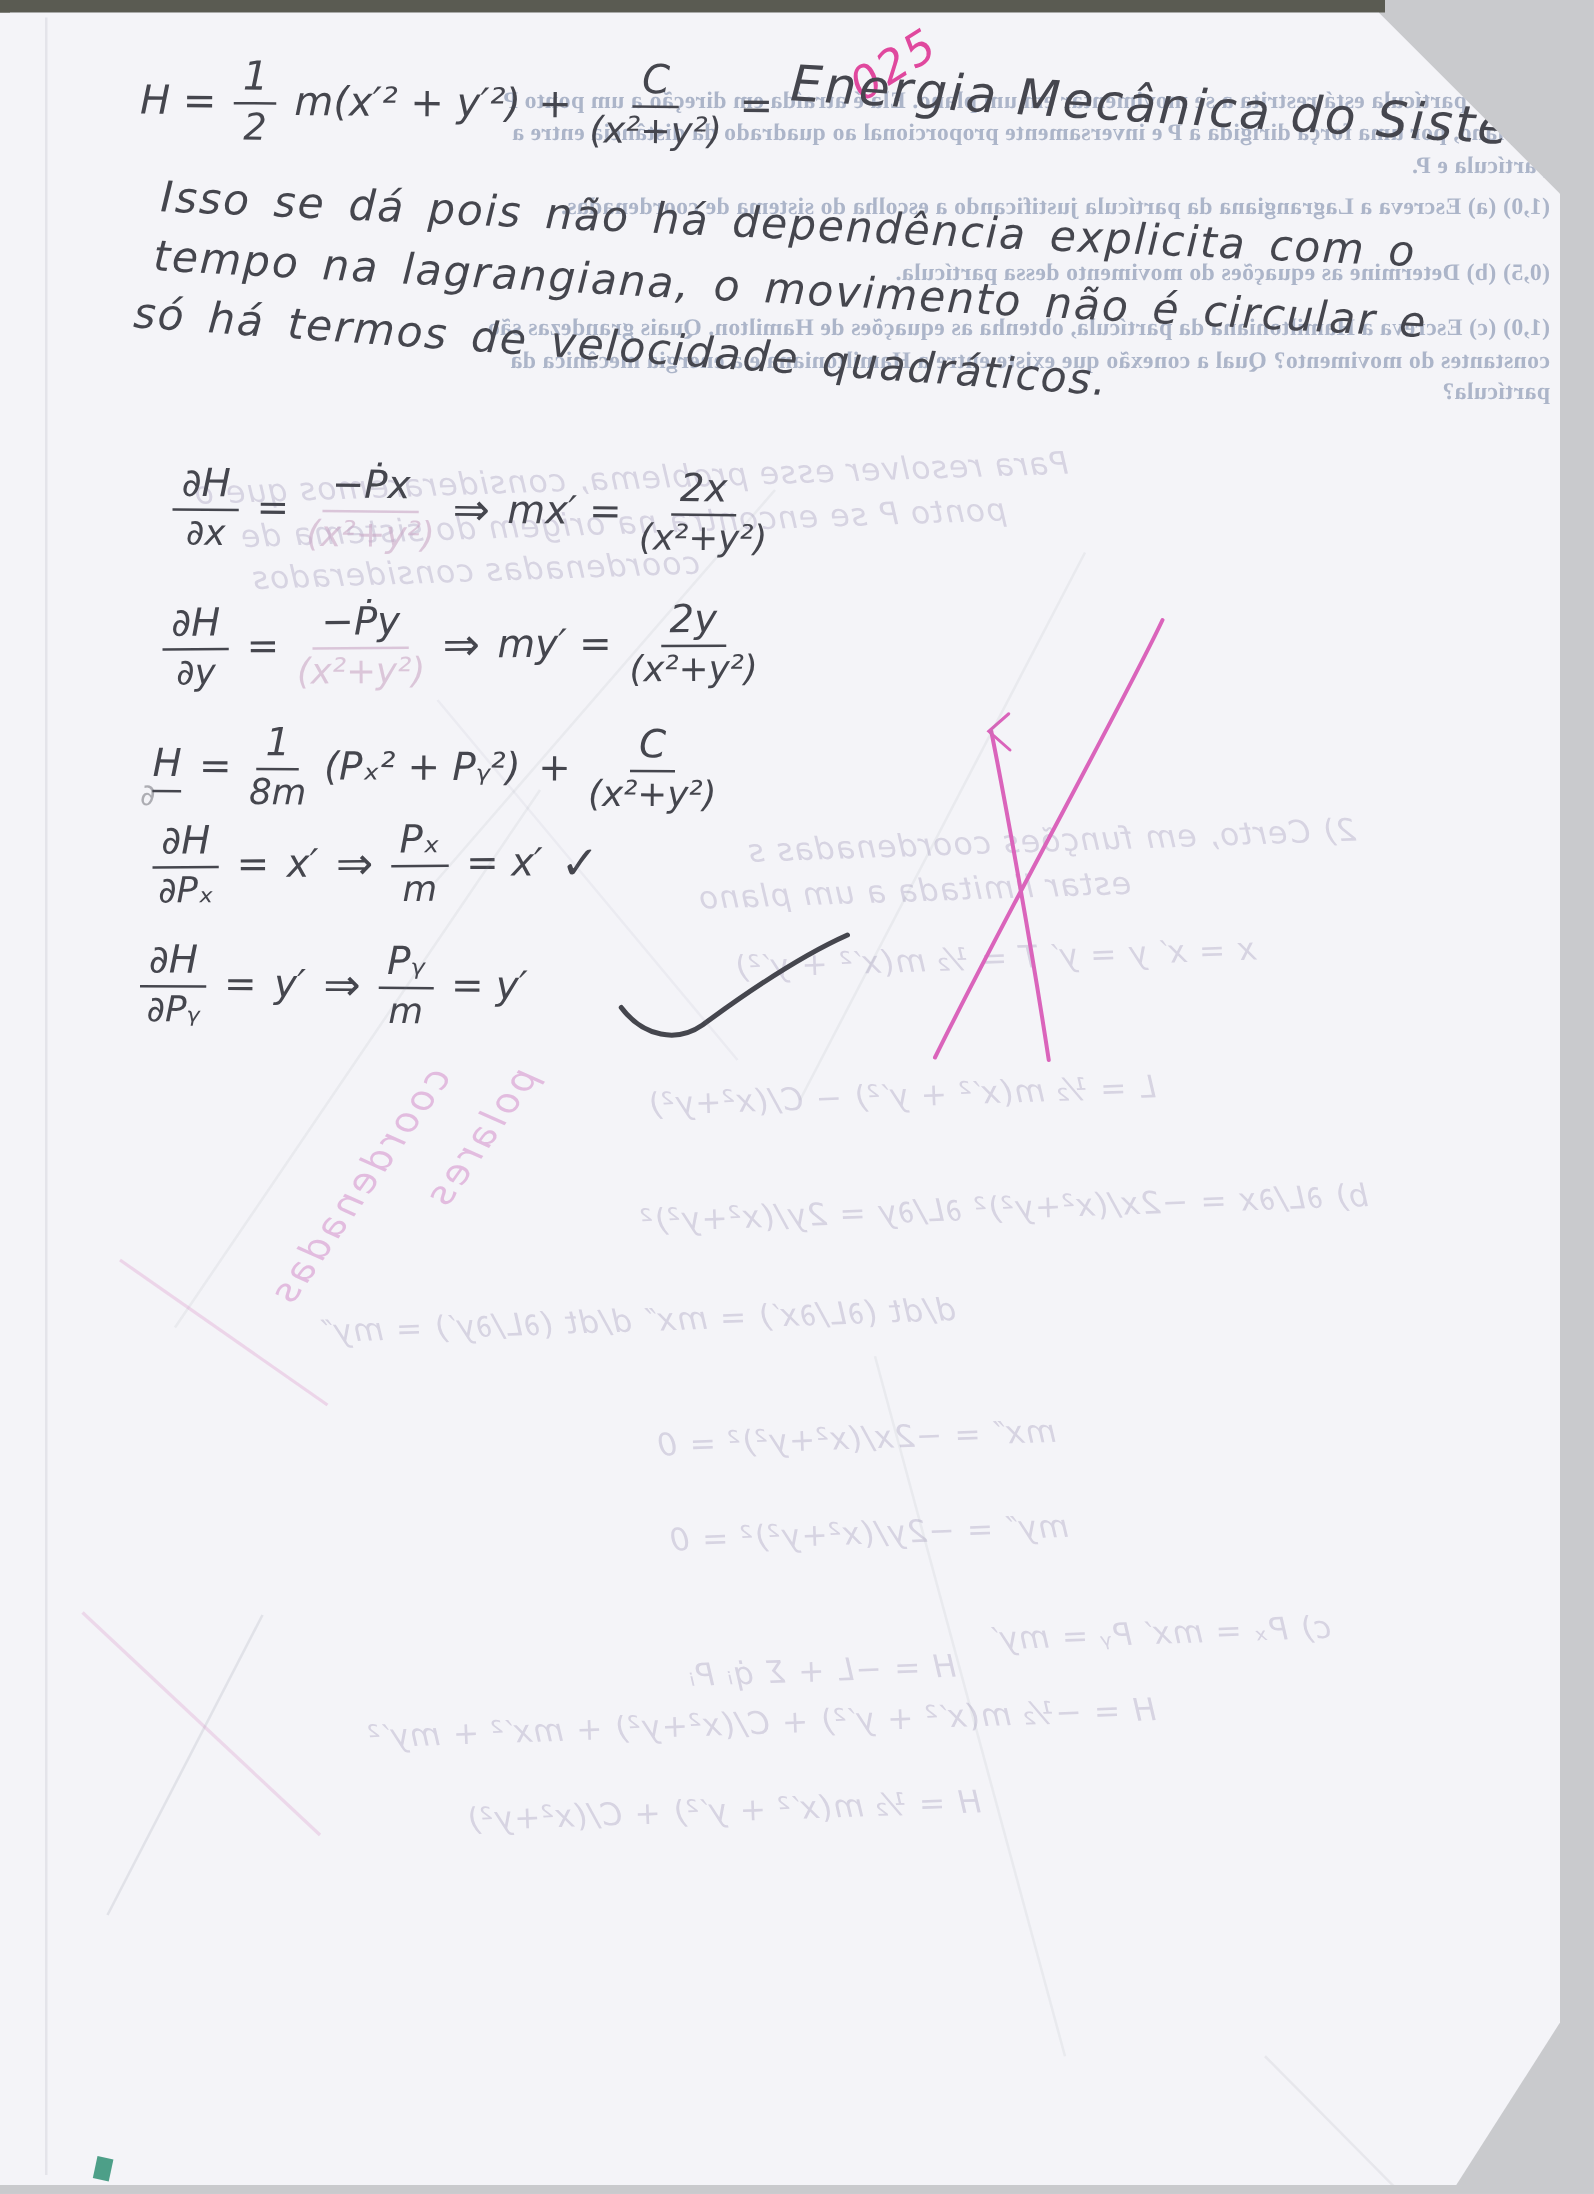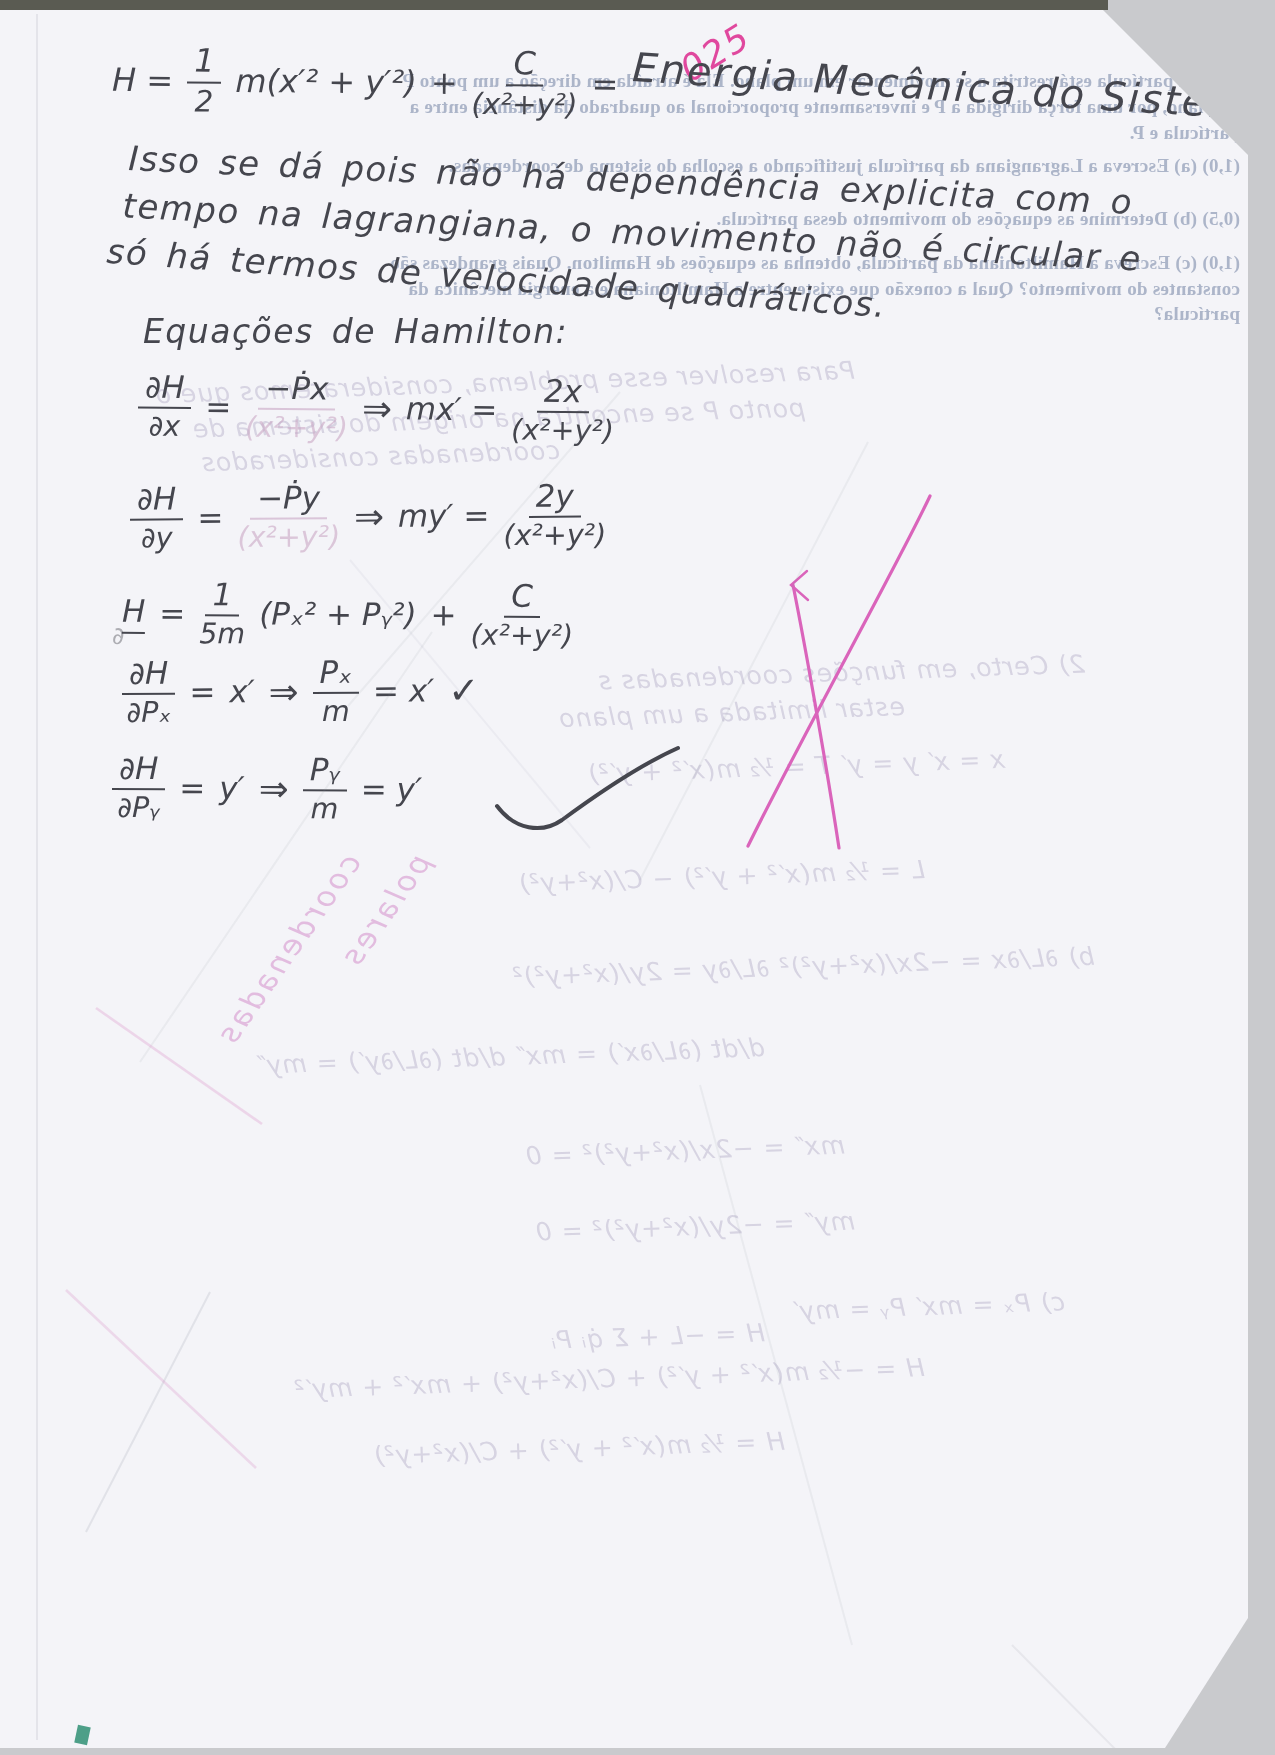--- a/index.html
+++ b/index.html
@@ -100,21 +100,20 @@
         <span class="den">(x²+y²)</span>
       </span>
       <span>=</span>
       <span style="font-size:40px;transform:rotate(3deg);letter-spacing:2px">Energia Mecânica do Sistema.</span>
     </div>
 
     <div class="hw" style="left:128px;top:160px;font-size:34px;transform:rotate(2.5deg)">Isso se dá pois não há dependência explicita com o</div>
     <div class="hw" style="left:122px;top:212px;font-size:34px;transform:rotate(3deg)">tempo na lagrangiana, o movimento não é circular e</div>
     <div class="hw" style="left:106px;top:258px;font-size:34px;transform:rotate(4deg)">só há termos de velocidade quadráticos.</div>
 
-    <div class="hw" style="left:143px;top:312px;font-size:33px">Equações de Hamilton:</div>
 
     <div class="eq-row" style="left:138px;top:372px;transform:rotate(.6deg)">
       <span class="frac">
         <span class="num">∂H</span>
         <span class="den">∂x</span>
       </span>
       <span>=</span>
       <span class="frac ghost-den">
         <span class="num">−Ṗx</span>
         <span class="den">(x²+y²)</span>
@@ -143,21 +142,21 @@
         <span class="num">2y</span>
         <span class="den">(x²+y²)</span>
       </span>
     </div>
 
     <div class="eq-row" style="left:122px;top:578px;transform:rotate(.3deg)">
       <span class="underlined">H</span>
       <span>=</span>
       <span class="frac">
         <span class="num">1</span>
-        <span class="den">5m</span>
+        <span class="den">8m</span>
       </span>
       <span>(Pₓ² + Pᵧ²)</span>
       <span>+</span>
       <span class="frac">
         <span class="num">C</span>
         <span class="den">(x²+y²)</span>
       </span>
     </div>
 
     <div class="stray" style="left:112px;top:622px">∂</div>

